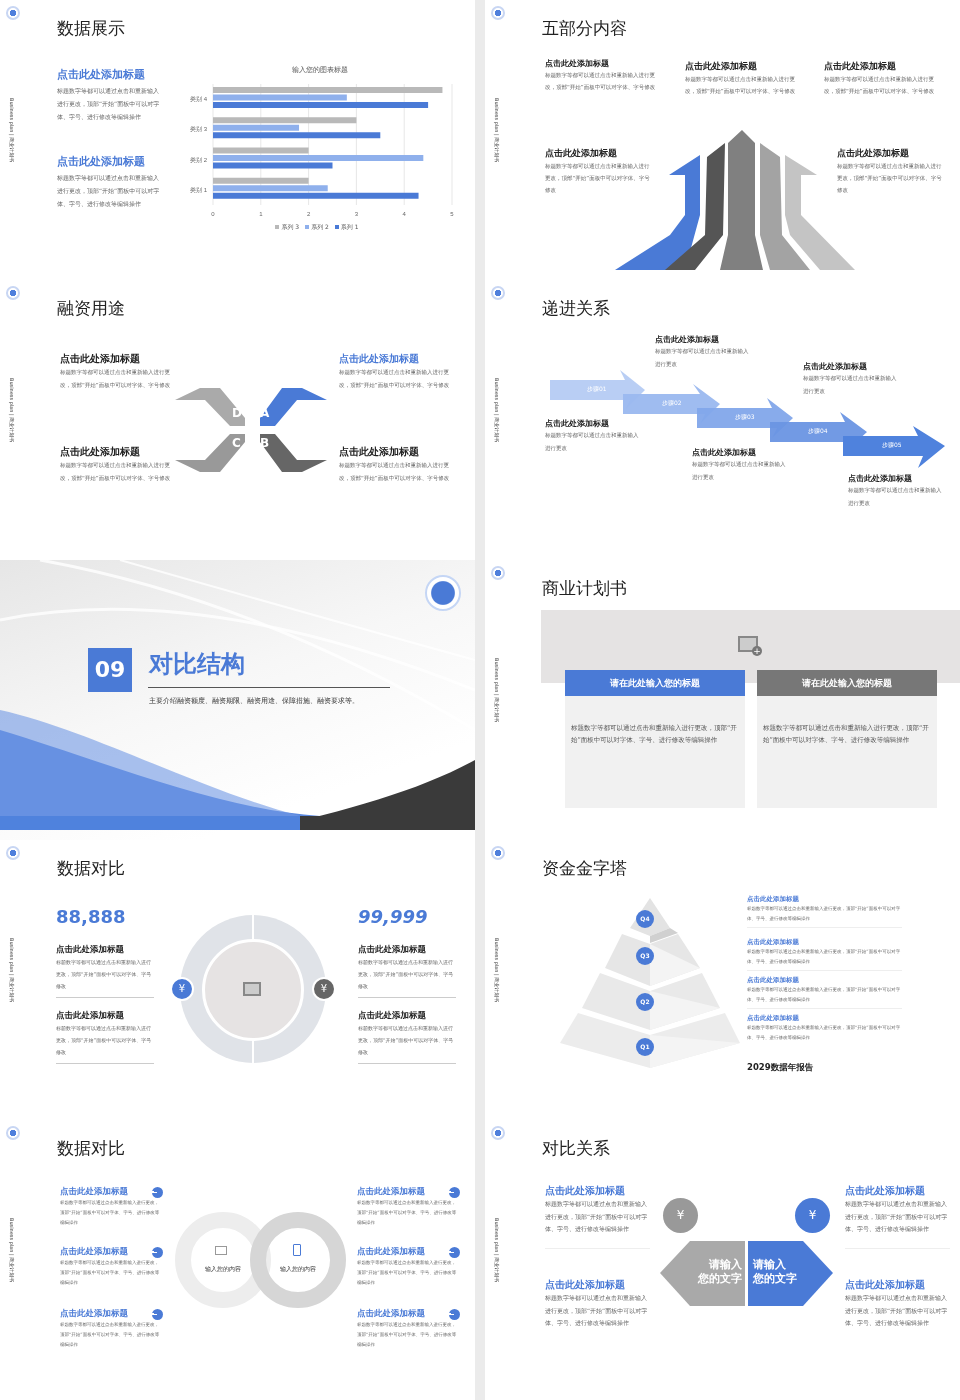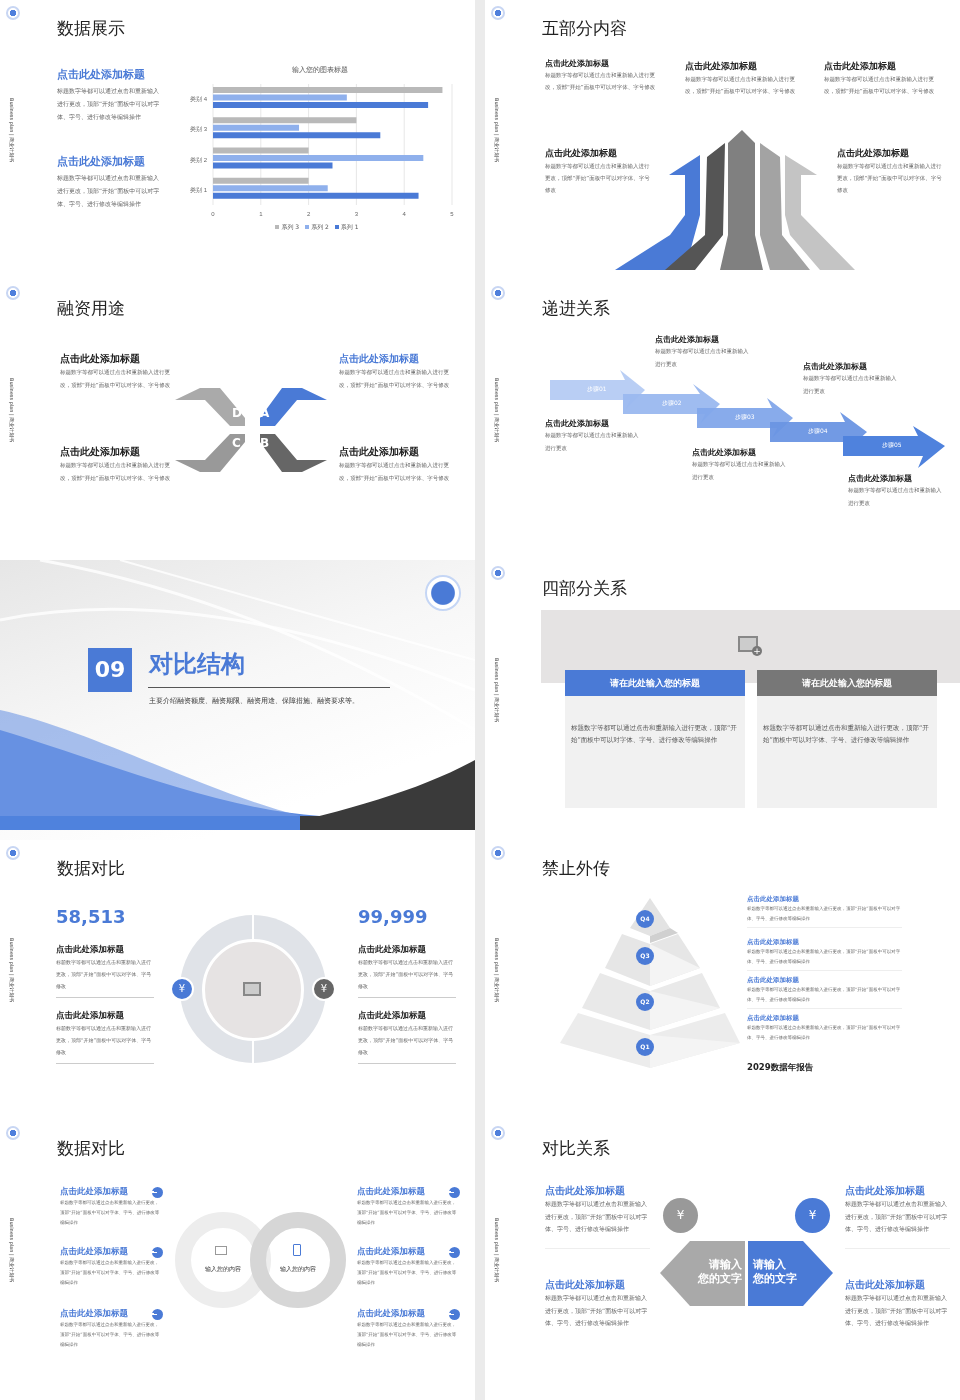--- a/index.html
+++ b/index.html
@@ -212,21 +212,21 @@
     <span style="margin-left:6px;font-size:5px;">Business plan · 商业计划书</span>
   </div>
   <div class="foot" style="color:#ddd;">www.pptgenius.com | 无限资料 禁止外传</div>
 </div>
 
 <div class="slide" style="left:485px;top:560px;">
   <div class="logo"></div>
   <div class="side">
       <span>Business plan | 商业计划书</span>
     </div>
-  <div class="title">四部分关系</div>
+  <div class="title">商业计划书</div>
   <div class="abs" style="left:56px;top:50px;width:419px;height:73px;background:#e5e3e3;">
     <div class="abs" style="left:197px;top:26px;width:20px;height:16px;border:2px solid #888;background:#ccc;">
       <div class="abs" style="right:-6px;bottom:-6px;width:10px;height:10px;border-radius:50%;background:#777;color:#fff;font-size:9px;line-height:10px;text-align:center;">+</div>
     </div>
   </div>
   <div class="abs" style="left:80px;top:110px;width:180px;height:138px;background:#f1f1f1;">
     <div style="height:26px;background:#4a7ad6;color:#fff;font-size:9px;font-weight:bold;text-align:center;line-height:26px;">请在此处输入您的标题</div>
     <div style="padding:26px 6px 0 6px;font-size:6.5px;line-height:12px;color:#555;">标题数字等都可以通过点击和重新输入进行更改，顶部“开始”面板中可以对字体、字号、进行修改等编辑操作</div>
   </div>
   <div class="abs" style="left:272px;top:110px;width:180px;height:138px;background:#f1f1f1;">
@@ -236,22 +236,22 @@
   <div class="pg">97</div>
   <div class="foot">www.pptgenius.com | 无限资料 禁止外传</div>
 </div>
 
 <div class="slide" style="left:0;top:840px;">
   <div class="logo"></div>
   <div class="side">
       <span>Business plan | 商业计划书</span>
     </div>
   <div class="title">数据对比</div>
-  <div class="abs h-blue" style="left:56px;top:66px;font-size:18px;">58,513</div>
-  <div class="abs h-blue" style="left:358px;top:66px;font-size:18px;">99,999</div>
+  <div class="abs h-blue" style="left:56px;top:66px;font-size:18px;">88,888</div>
+  <div class="abs h-blue" style="left:358px;top:66px;font-size:18px;font-style:italic;">99,999</div>
   <div class="abs" style="left:56px;top:104px;width:98px;border-bottom:1px solid #ccc;padding-bottom:5px;">
     <div class="h-dark" style="font-size:8.5px;">点击此处添加标题</div>
     <div class="body-t" style="font-size:5px;line-height:12px;">标题数字等都可以通过点击和重新输入进行更改，顶部“开始”面板中可以对字体、字号修改</div>
   </div>
   <div class="abs" style="left:56px;top:170px;width:98px;border-bottom:1px solid #ccc;padding-bottom:5px;">
     <div class="h-dark" style="font-size:8.5px;">点击此处添加标题</div>
     <div class="body-t" style="font-size:5px;line-height:12px;">标题数字等都可以通过点击和重新输入进行更改，顶部“开始”面板中可以对字体、字号修改</div>
   </div>
   <div class="abs" style="left:358px;top:104px;width:98px;border-bottom:1px solid #ccc;padding-bottom:5px;">
     <div class="h-dark" style="font-size:8.5px;">点击此处添加标题</div>
@@ -271,21 +271,21 @@
   <div class="abs" style="left:312px;top:137px;width:24px;height:24px;border-radius:50%;background:#666;border:2px solid #fff;color:#fff;font-size:10px;text-align:center;line-height:20px;">¥</div>
   <div class="pg">98</div>
   <div class="foot">www.pptgenius.com | 无限资料 禁止外传</div>
 </div>
 
 <div class="slide" style="left:485px;top:840px;">
   <div class="logo"></div>
   <div class="side">
       <span>Business plan | 商业计划书</span>
     </div>
-  <div class="title">禁止外传</div>
+  <div class="title">资金金字塔</div>
   <svg class="abs" style="left:75px;top:58px;" width="180" height="170">
     <polygon points="90,0 70,30 90,38 110,30" fill="#e3e3e3"></polygon>
     <polygon points="90,38 110,30 118,35 90,45" fill="#d0d0d0"></polygon>
     <polygon points="62,36 90,46 118,36 140,70 90,88 45,70" fill="#e6e6e6"></polygon>
     <polygon points="40,75 90,93 142,75 160,110 90,132 22,110" fill="#e9e9e9"></polygon>
     <polygon points="18,115 90,137 165,115 180,145 90,170 0,145" fill="#ececec"></polygon>
     <polygon points="90,46 140,70 90,88" fill="#f4f4f4"></polygon>
     <polygon points="90,93 160,110 90,132" fill="#f4f4f4"></polygon>
     <polygon points="90,137 180,145 90,170" fill="#f4f4f4"></polygon>
   </svg>

